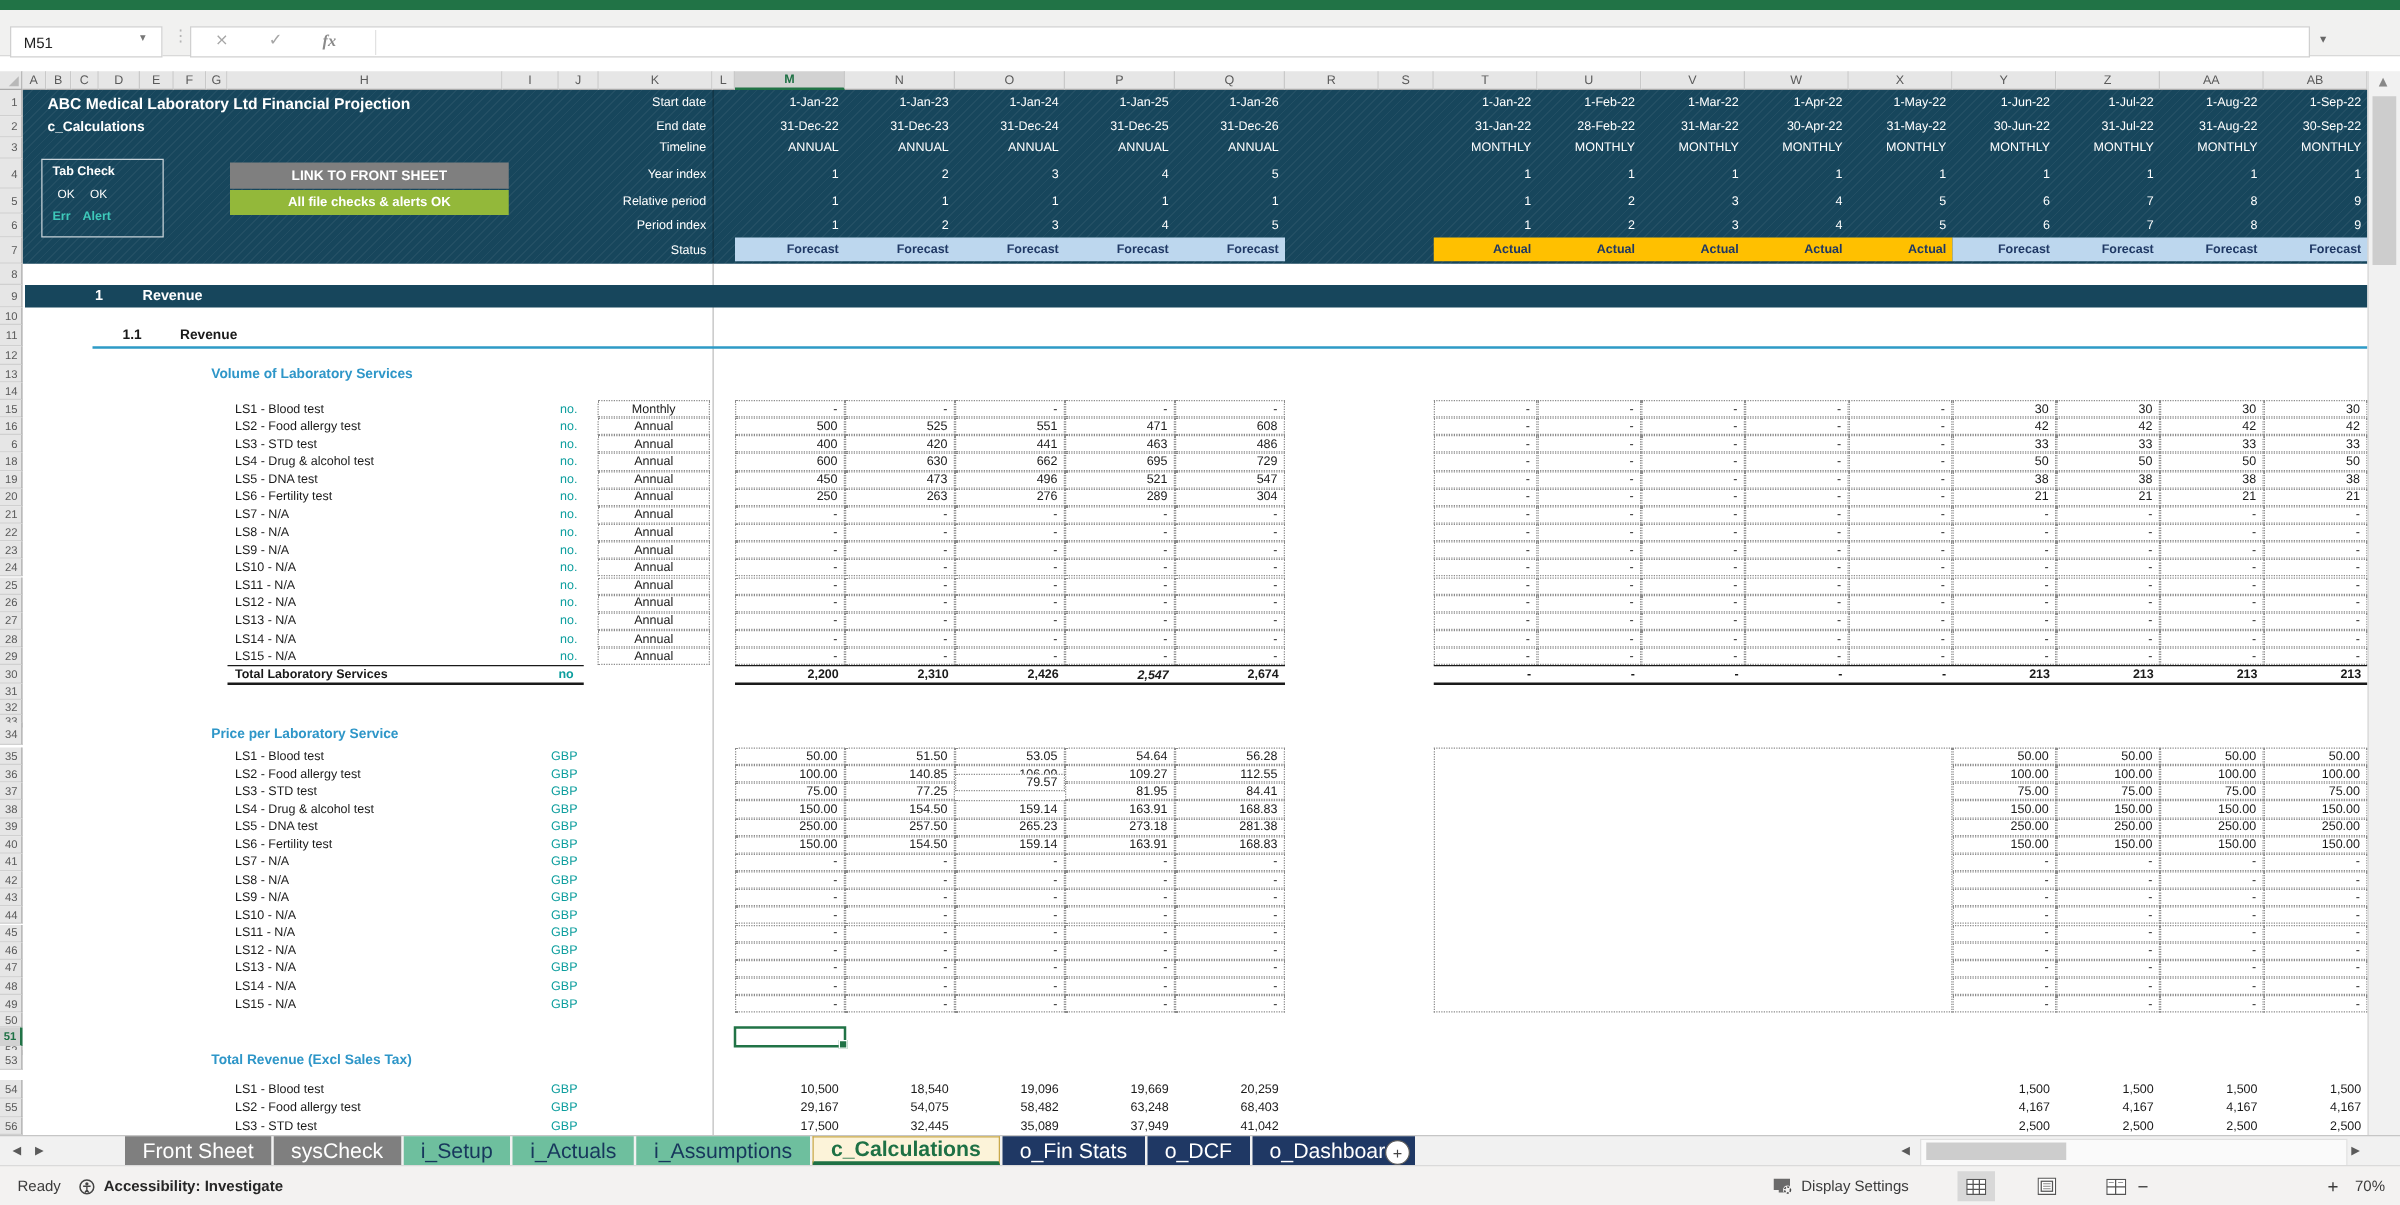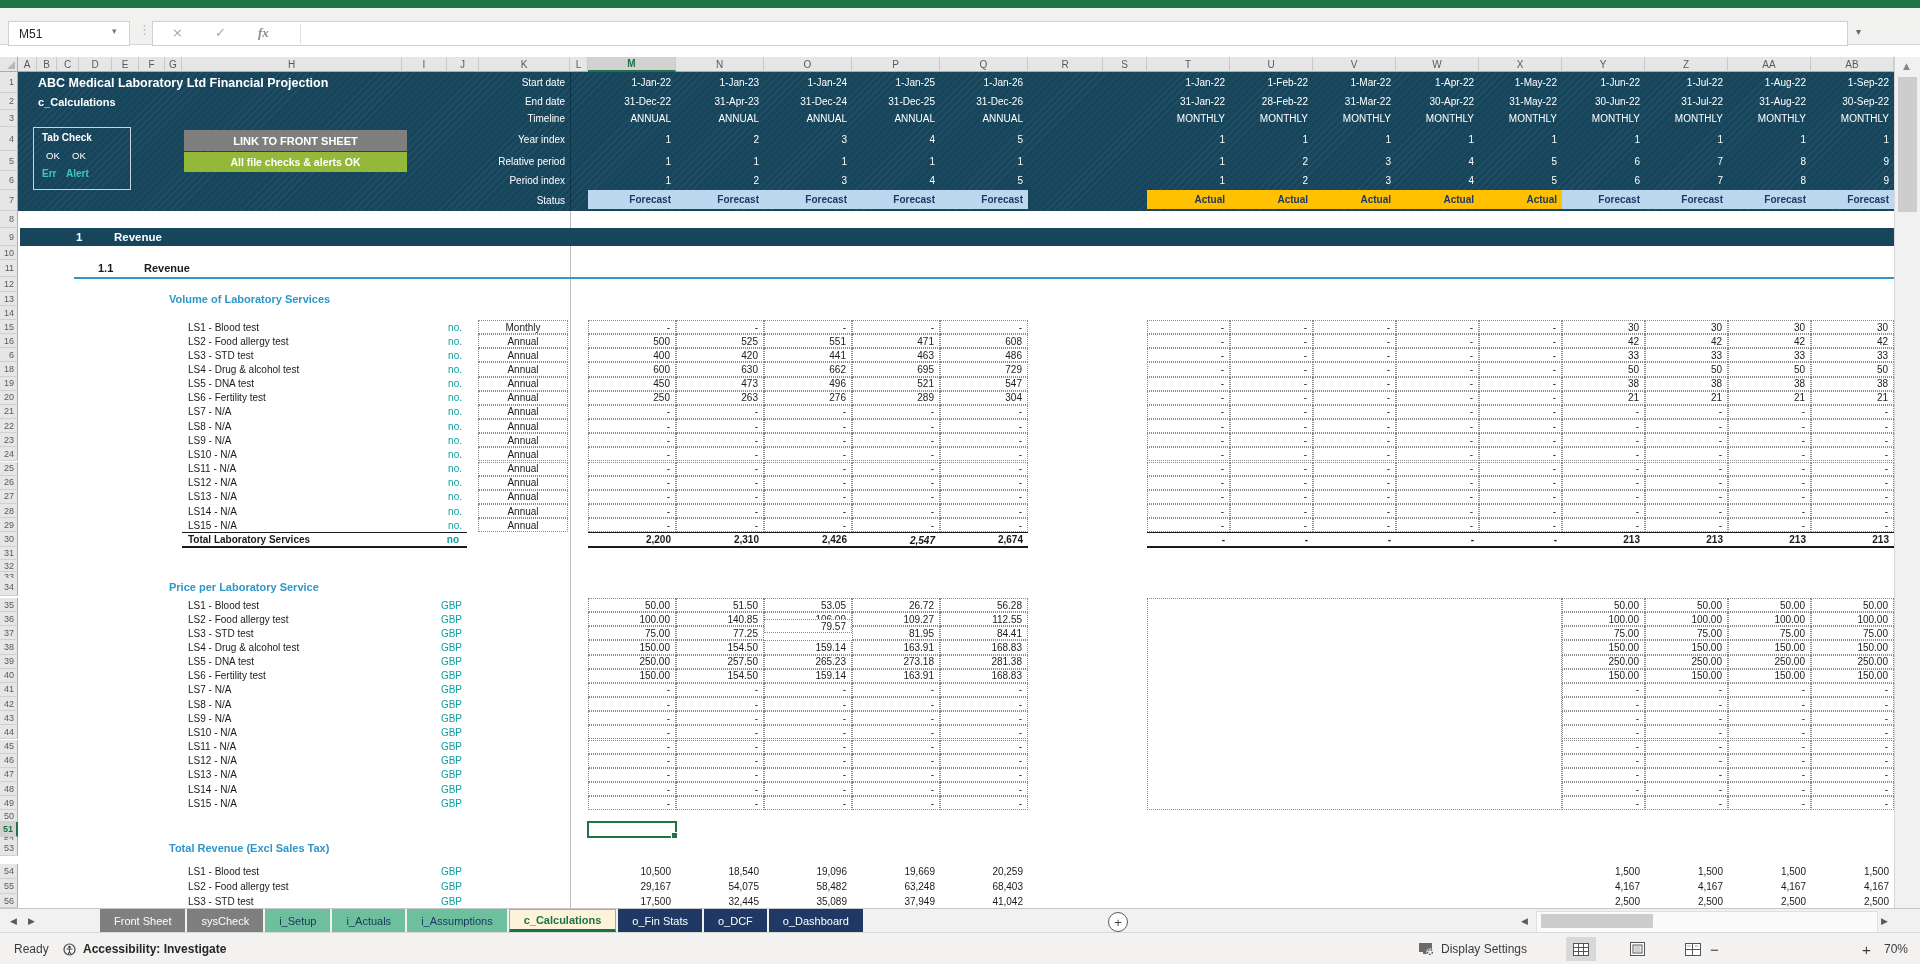--- a/index.html
+++ b/index.html
@@ -37,21 +37,21 @@
   .wt{color:#fff;}
   .dot{border:1px dotted #8C8C8C;background:#fff;}
   .teal{color:#0D9E9E;}
   .bluehead{color:#2E96C8;font-weight:bold;font-size:11px;}
   .navytx{color:#1F3864;}
   #hdrblock{left:18px;top:72px;width:1876px;height:139px;background:#17465C;
     background-image:repeating-linear-gradient(135deg,rgba(255,255,255,.05) 0 1px,transparent 1px 5px);}
   
   #tabbar{left:0;top:908px;width:1920px;height:24px;background:#F1F1F1;border-top:1px solid #C6C6C6;}
   #tabs{position:absolute;left:100px;top:0;height:24px;display:flex;gap:2px;}
-  .tab{height:23px;display:flex;align-items:center;padding:0 14px;font-size:11px;box-sizing:border-box;}
+  .tab{height:23px;display:flex;align-items:center;padding:0 14px;font-size:17px;box-sizing:border-box;}
   .tab.gray{background:#7F7F7F;color:#fff;}
   .tab.green{background:#6EBF9E;color:#17375C;}
   .tab.navy{background:#1F3864;color:#fff;}
   .tab.active{background:#FCF3D9;color:#1E7145;font-weight:bold;border:1px solid #C9A94B;border-bottom:3px solid #1E7145;}
   .navarr{position:absolute;color:#5a5a5a;font-size:9px;top:7px;font-family:"DejaVu Sans",sans-serif;}
   #addsheet{position:absolute;left:1108px;top:3px;width:18px;height:18px;border:1.5px solid #5a5a5a;border-radius:50%;
             display:flex;align-items:center;justify-content:center;font-size:13px;color:#444;background:#fff;}
   #hscroll{position:absolute;left:1536px;top:2px;width:340px;height:20px;background:#FAFAFA;border:1px solid #E0E0E0;}
   #hthumb{position:absolute;left:4px;top:2px;width:112px;height:14px;background:#CDCDCD;}
   
@@ -200,21 +200,21 @@
       <div class="c wt r" style="left: 370px; top: 151px; width: 200px; height: 20px;">Relative period</div>
       <div class="c wt r" style="left: 370px; top: 171px; width: 200px; height: 19px;">Period index</div>
       <div class="c wt r" style="left: 370px; top: 190px; width: 200px; height: 21px;">Status</div>
       <div class="c wt r" style="left: 588px; top: 72px; width: 88px; height: 21px;">1-Jan-22</div>
       <div class="c wt r" style="left: 588px; top: 93px; width: 88px; height: 17px;">31-Dec-22</div>
       <div class="c wt r" style="left: 588px; top: 110px; width: 88px; height: 17px;">ANNUAL</div>
       <div class="c wt r" style="left: 588px; top: 127px; width: 88px; height: 24px;">1</div>
       <div class="c wt r" style="left: 588px; top: 151px; width: 88px; height: 20px;">1</div>
       <div class="c wt r" style="left: 588px; top: 171px; width: 88px; height: 19px;">1</div>
       <div class="c wt r" style="left: 676px; top: 72px; width: 88px; height: 21px;">1-Jan-23</div>
-      <div class="c wt r" style="left: 676px; top: 93px; width: 88px; height: 17px;">31-Apr-23</div>
+      <div class="c wt r" style="left: 676px; top: 93px; width: 88px; height: 17px;">31-Dec-23</div>
       <div class="c wt r" style="left: 676px; top: 110px; width: 88px; height: 17px;">ANNUAL</div>
       <div class="c wt r" style="left: 676px; top: 127px; width: 88px; height: 24px;">2</div>
       <div class="c wt r" style="left: 676px; top: 151px; width: 88px; height: 20px;">1</div>
       <div class="c wt r" style="left: 676px; top: 171px; width: 88px; height: 19px;">2</div>
       <div class="c wt r" style="left: 764px; top: 72px; width: 88px; height: 21px;">1-Jan-24</div>
       <div class="c wt r" style="left: 764px; top: 93px; width: 88px; height: 17px;">31-Dec-24</div>
       <div class="c wt r" style="left: 764px; top: 110px; width: 88px; height: 17px;">ANNUAL</div>
       <div class="c wt r" style="left: 764px; top: 127px; width: 88px; height: 24px;">3</div>
       <div class="c wt r" style="left: 764px; top: 151px; width: 88px; height: 20px;">1</div>
       <div class="c wt r" style="left: 764px; top: 171px; width: 88px; height: 19px;">3</div>
@@ -583,21 +583,21 @@
       <div class="c r b" style="left: 1562px; top: 532px; width: 83px; height: 15px;">213</div>
       <div class="c r b" style="left: 1645px; top: 532px; width: 83px; height: 15px;">213</div>
       <div class="c r b" style="left: 1728px; top: 532px; width: 83px; height: 15px;">213</div>
       <div class="c r b" style="left: 1811px; top: 532px; width: 83px; height: 15px;">213</div>
       <div class="c bluehead l" style="left: 167px; top: 580px; width: 320px; height: 14px;">Price per Laboratory Service</div>
       <div class="c l" style="left: 186px; top: 598px; width: 194px; height: 14.15px;">LS1 - Blood test</div>
       <div class="c r teal" style="left: 380px; top: 598px; width: 87px; height: 14.15px;">GBP</div>
       <div class="c dot r" style="left: 588px; top: 598px; width: 88px; height: 14.15px;">50.00</div>
       <div class="c dot r" style="left: 676px; top: 598px; width: 88px; height: 14.15px;">51.50</div>
       <div class="c dot r" style="left: 764px; top: 598px; width: 88px; height: 14.15px;">53.05</div>
-      <div class="c dot r" style="left: 852px; top: 598px; width: 88px; height: 14.15px;">26.72</div>
+      <div class="c dot r" style="left: 852px; top: 598px; width: 88px; height: 14.15px;">54.64</div>
       <div class="c dot r" style="left: 940px; top: 598px; width: 88px; height: 14.15px;">56.28</div>
       <div class="c dot r" style="left: 1562px; top: 598px; width: 83px; height: 14.15px;">50.00</div>
       <div class="c dot r" style="left: 1645px; top: 598px; width: 83px; height: 14.15px;">50.00</div>
       <div class="c dot r" style="left: 1728px; top: 598px; width: 83px; height: 14.15px;">50.00</div>
       <div class="c dot r" style="left: 1811px; top: 598px; width: 83px; height: 14.15px;">50.00</div>
       <div class="c l" style="left: 186px; top: 612.15px; width: 194px; height: 14.15px;">LS2 - Food allergy test</div>
       <div class="c r teal" style="left: 380px; top: 612.15px; width: 87px; height: 14.15px;">GBP</div>
       <div class="c dot r" style="left: 588px; top: 612.15px; width: 88px; height: 14.15px;">100.00</div>
       <div class="c dot r" style="left: 676px; top: 612.15px; width: 88px; height: 14.15px;">140.85</div>
       <div class="c dot r" style="left: 764px; top: 612.15px; width: 88px; height: 14.15px;">106.09</div>

